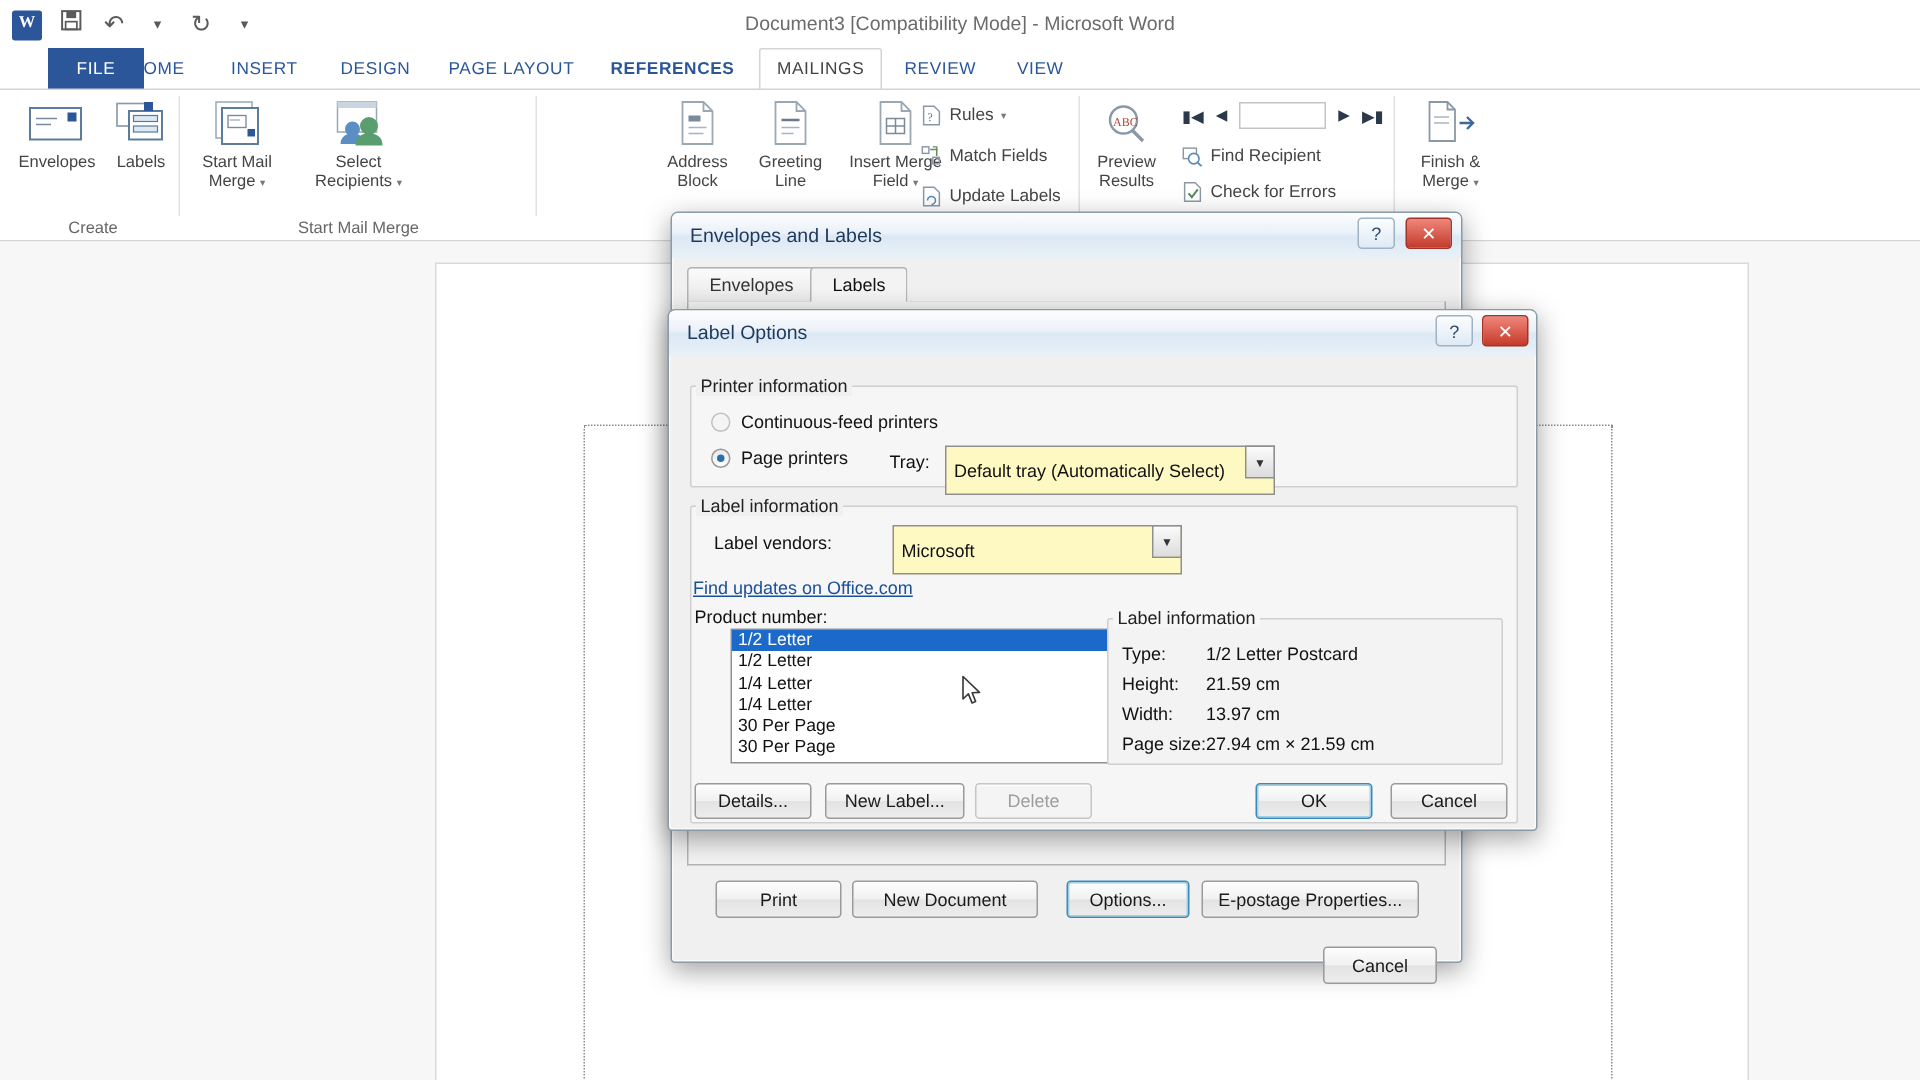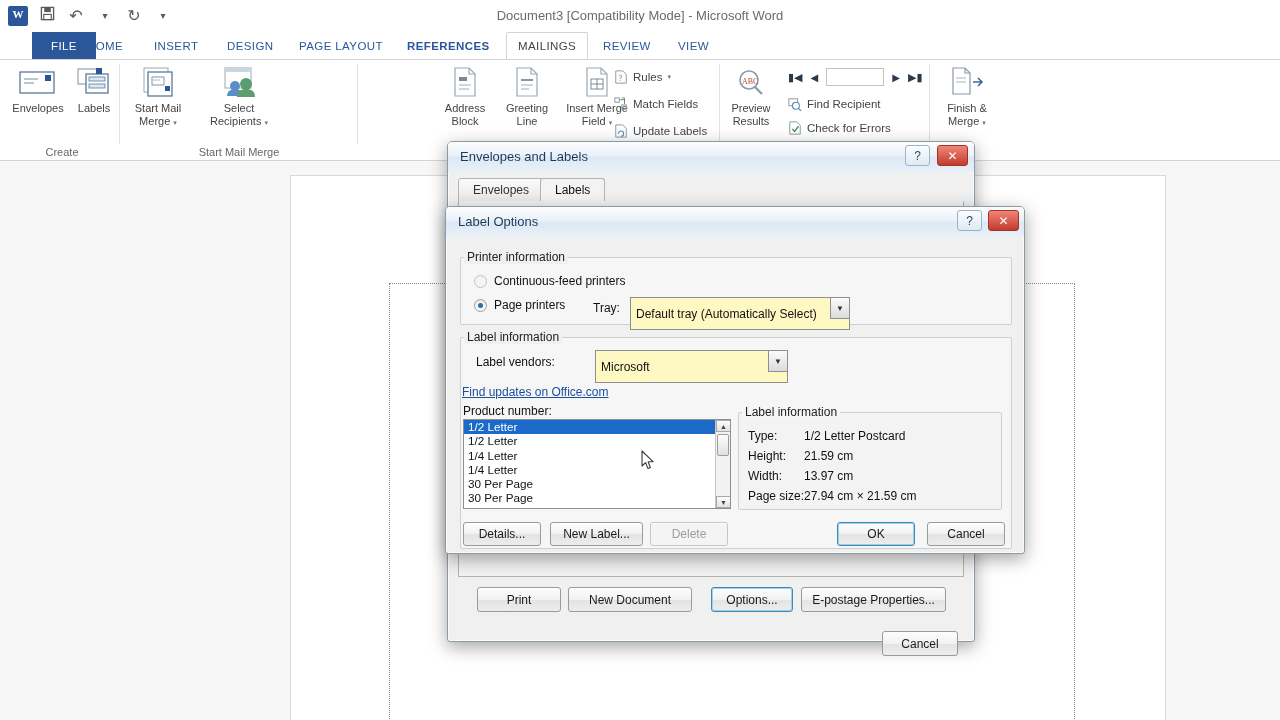--- a/index.html
+++ b/index.html
@@ -97,21 +97,21 @@
   .radio.on::after { content:""; position:absolute; left:3px; top:3px; width:5px; height:5px;
       border-radius:50%; background:#2b6fa8; }
   .radio.off { border-color:#c2c2c2; background:#f4f4f4; }
   .fld { position:absolute; height:33px; background:#fef9c3; border:1px solid #8f8f8f;
       display:flex; align-items:center; font-size:12px; color:#111; padding-left:5px; }
   .ddbtn { position:absolute; right:-1px; top:-1px; width:20px; height:22px;
       border:1px solid #8f8f8f; background:linear-gradient(to bottom,#fbfbfb,#dcdcdc);
       display:flex; align-items:center; justify-content:center; font-size:8px; color:#333; }
   .lnk { position:absolute; font-size:12px; color:#1a4f9c; text-decoration:underline; cursor:default; }
   .lblfield { position:absolute; font-size:12px; color:#111; }
-  .listbox { position:absolute; background:#fff; border:1px solid #8f8f8f; overflow:hidden; }
+  .listbox { position:absolute; background:#fff; border:1px solid #8f8f8f; overflow:hidden;margin-left:24px; }
   .litem { height:14.3px; line-height:14.3px; font-size:11.7px; color:#111; padding-left:4px; }
   .litem.sel { background:#1b6ac9; color:#fff; }
   .sb { position:absolute; right:0; top:0; width:15px; bottom:0; background:#f2f2f2;
       border-left:1px solid #c6c6c6; }
   .sbar { position:absolute; width:15px; height:12px;
       background:linear-gradient(to bottom,#fcfcfc,#e2e2e2); border:1px solid #a8a8a8;
       display:flex; align-items:center; justify-content:center; font-size:7px; color:#444; }
   .sbthumb { position:absolute; left:1px; top:14px; width:12px; height:22px;
       background:linear-gradient(to bottom,#fdfdfd,#e0e0e0); border:1px solid #9d9d9d; border-radius:2px; }
   .infoline { position:absolute; font-size:12px; color:#111; }

